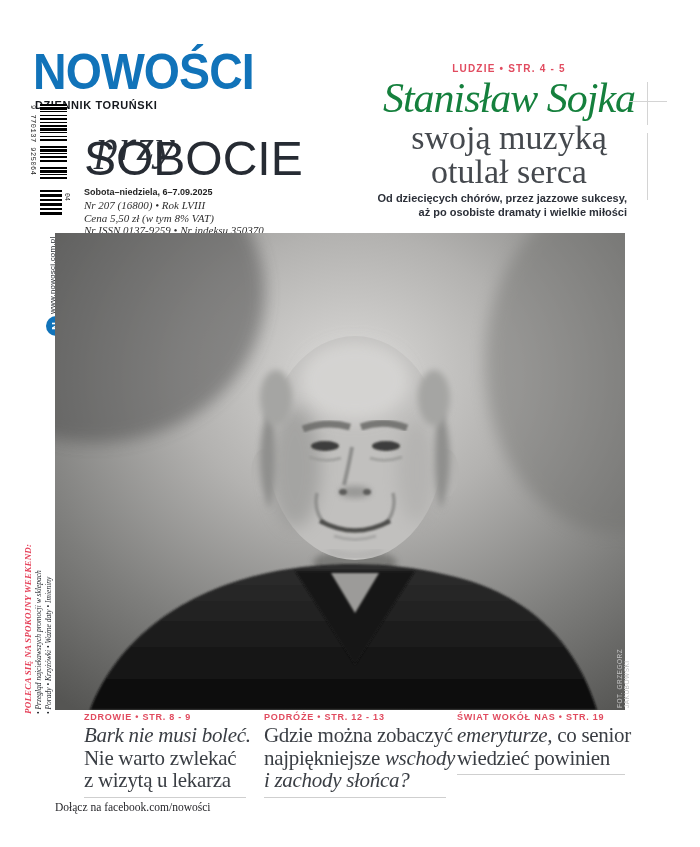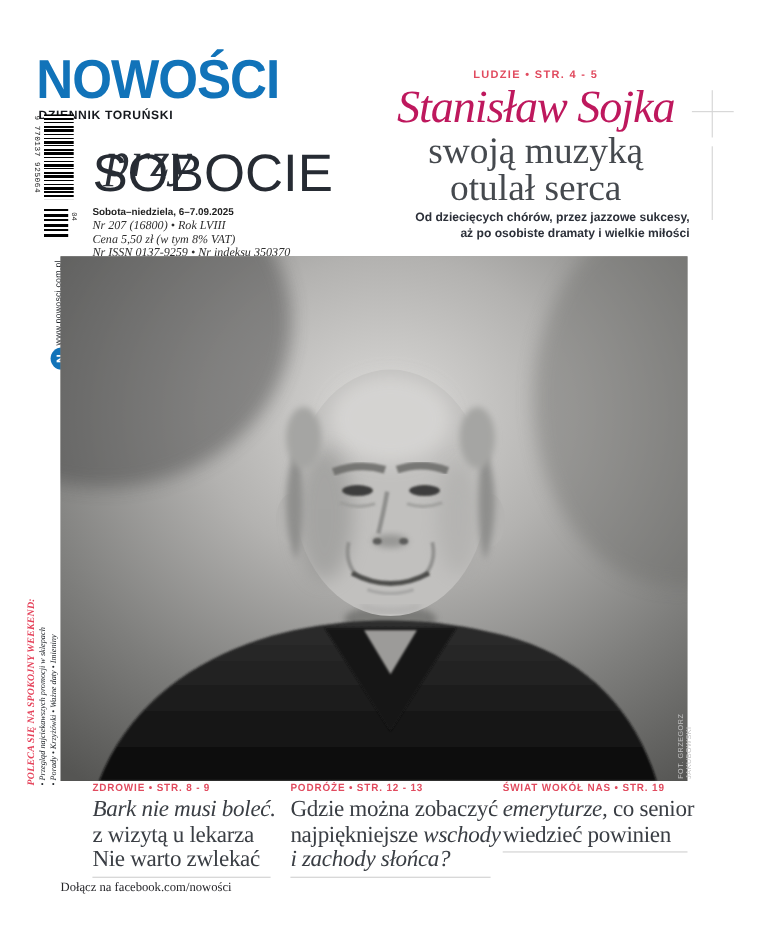--- a/index.html
+++ b/index.html
@@ -33,24 +33,24 @@
   
   .przy{left:96px;top:110px;font-size:44px;line-height:46px;color:#2b3038;font-weight:400;letter-spacing:1px;margin-top:13px;}
   .sobocie{left:84px;top:140px;font-size:48px;line-height:38px;font-weight:400;color:#262b33;letter-spacing:0;}
 
   
   .issue{left:84px;top:187px;color:#2e2e2e;}
   .issue .d{font-weight:700;font-size:9px;line-height:11px;color:#1f1f1f;margin-bottom:1px;}
   .issue .s{font-family:"Liberation Serif",serif;font-size:11px;line-height:12.5px;font-style:italic;}
 
   
-  .lead{left:342px;top:63px;width:290px;text-align:center;}
+  .lead{left:364px;top:63px;width:290px;text-align:center;}
   .kicker{font-weight:700;font-size:10px;letter-spacing:1.2px;color:#e14b5f;line-height:12px;}
   .lead .h1{font-family:"Liberation Serif",serif;font-style:italic;font-size:42px;line-height:46px;
-            color:#be185d;letter-spacing:-1px;white-space:nowrap;}
+            color:#15803d;letter-spacing:-1px;white-space:nowrap;}
   .lead .h2{font-family:"Liberation Serif",serif;font-size:34px;line-height:34px;color:#45494e;}
   .subhead{right:73px;top:191px;text-align:right;font-weight:700;font-size:11px;line-height:14px;color:#2c3039;}
 
   
   .reg-v1{left:647px;top:82px;width:1px;height:43px;background:#d4d4d4;}
   .reg-v2{left:647px;top:133px;width:1px;height:67px;background:#d4d4d4;}
   .reg-h{left:629px;top:101px;width:38px;height:1px;background:#d4d4d4;}
 
   
   .photo{left:55px;top:233px;width:570px;height:477px;background:#8a8a88;}
@@ -188,22 +188,22 @@
   <div class="abs promo vflip">
     <div class="promo-title">POLECA SIĘ NA SPOKOJNY WEEKEND:</div>
     <div class="promo-line">• Przegląd najciekawszych promocji w sklepach</div>
     <div class="promo-line">• Porady • Krzyżówki • Ważne daty • Imieniny</div>
   </div>
 
   <div class="abs teaser" style="left:84px;width:162px">
     <div class="t-kicker">ZDROWIE • STR. 8 - 9</div>
     <div class="t-head">
       <div><span class="it">Bark nie musi boleć.</span></div>
+      <div><span>Nie warto zwlekać</span></div>
       <div><span>z wizytą u lekarza</span></div>
-      <div><span>Nie warto zwlekać</span></div>
     </div>
     <div class="rule"></div>
   </div>
 
   <div class="abs teaser" style="left:264px;width:182px">
     <div class="t-kicker">PODRÓŻE • STR. 12 - 13</div>
     <div class="t-head">
       <div><span>Gdzie można zobaczyć</span></div>
       <div><span>najpiękniejsze </span><span class="it">wschody</span></div>
       <div><span class="it">i zachody słońca?</span></div>

